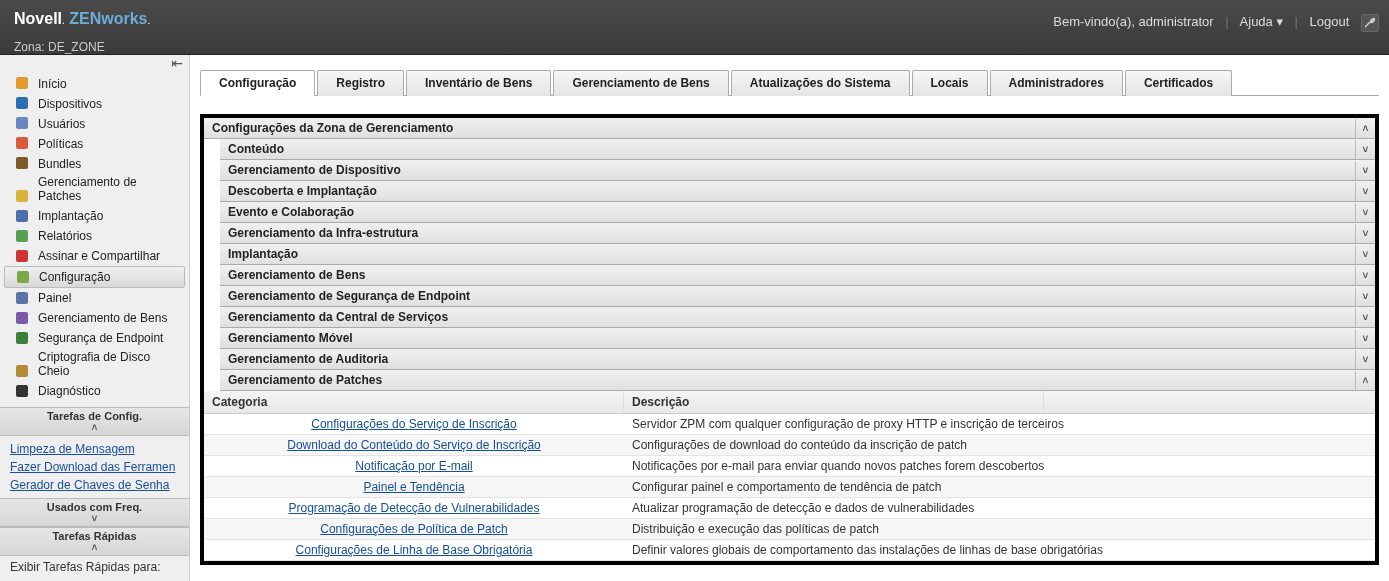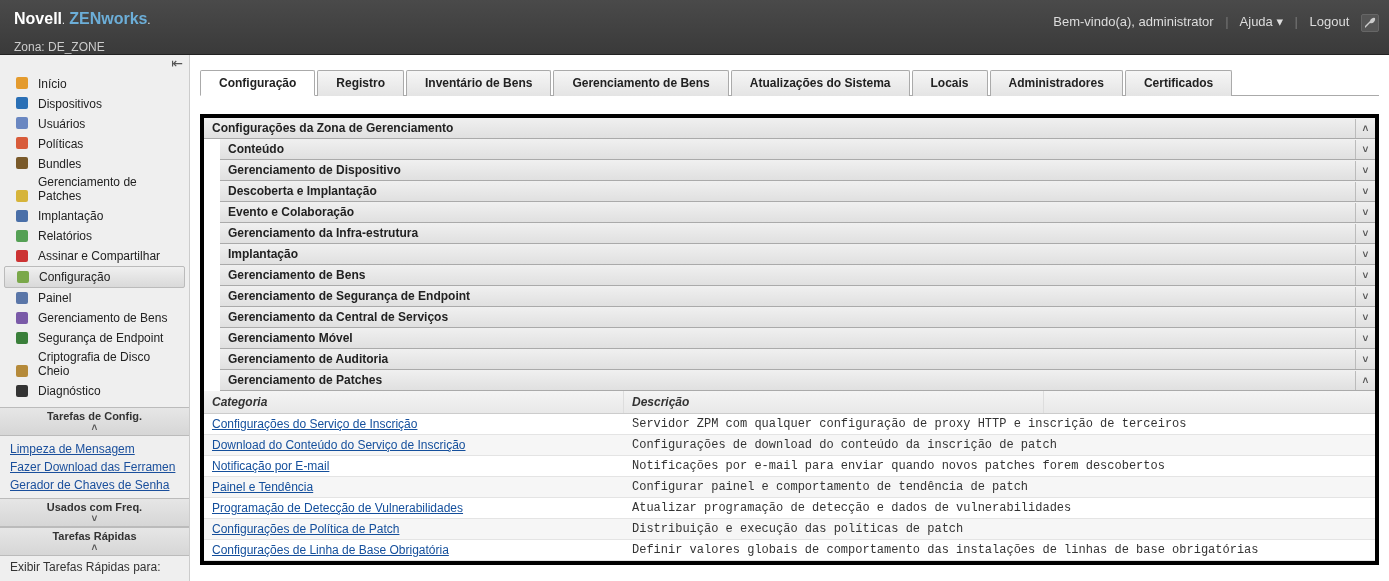--- a/index.html
+++ b/index.html
@@ -38,26 +38,26 @@
 
 .panel { margin-top: 18px; border: 4px solid #000000; }
 .panel-header, .accordion-row { background: linear-gradient(#f0f0f0,#e0e0e0); border-bottom: 1px solid #aaa; padding: 3px 8px; font-weight: bold; color:#222; display:flex; justify-content:space-between; align-items:center; }
 .panel-header { font-size: 12px; }
 .accordion-row { cursor:pointer;margin-left:16px; }
 .accordion-row .chev { font-size:10px; color:#555; width:20px; text-align:center; border-left:1px solid #bbb; margin:-3px -8px -3px 0; padding:4px 0; }
 .panel-header .chev { font-size:10px; color:#555; width:20px; text-align:center; border-left:1px solid #bbb; margin:-3px -8px -3px 0; padding:4px 0; }
 
 .table-head { display:flex; background: linear-gradient(#f4f4f4,#e8e8e8); border-bottom:1px solid #ccc; }
 .table-head > div, .row > div:first-child { width: 420px; }
-.table-head > div { padding:4px 8px; font-weight:bold; color:#333; border-right:1px solid #ddd;font-style:italic; }
-.rows .row { display:flex; border-bottom:1px solid #e4e4e4; }
+.table-head > div { padding:4px 8px; font-weight:bold; color:#333; border-right:1px solid #ddd; }
+.rows .row { display:flex; border-bottom:1px solid #e4e4e4;text-align:center; }
 .rows .row:nth-child(even) { background:#f6f6f6; }
 .rows .row > div { padding:3px 8px; }
 .rows .row > div:first-child a { color:#144f9c; text-decoration:underline; cursor:pointer; }
-.rows .row > div:last-child { color:#333;font-family:Liberation Mono, monospace; }
+.rows .row > div:last-child { color:#333; }
 
 
 .ico svg { width:16px; height:16px; }
 </style>
 </head>
 <body>
 
 <div class="header">
   <div class="logo">
     <span class="nv">Novell</span><span class="dot">.</span>

